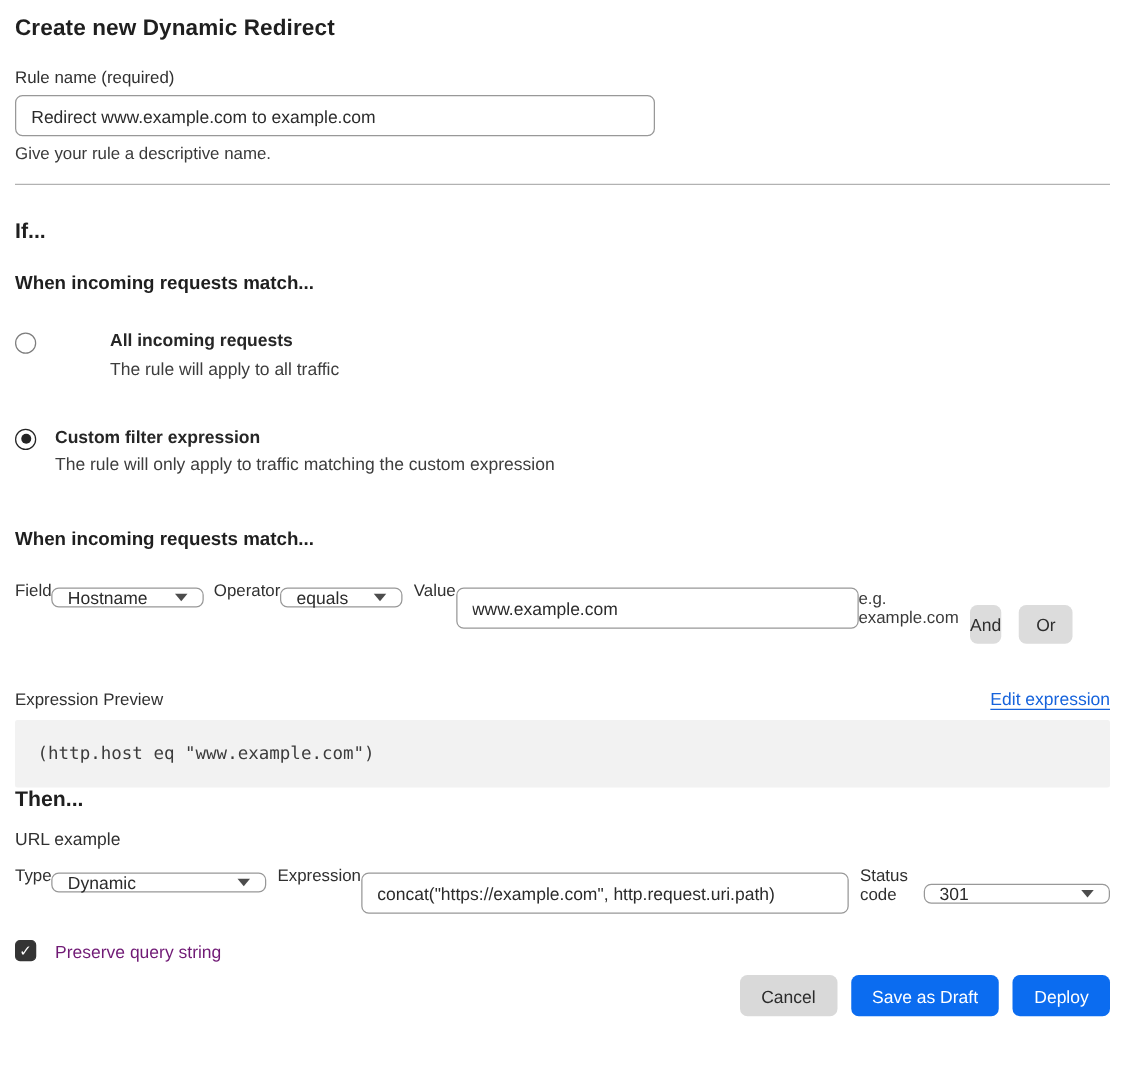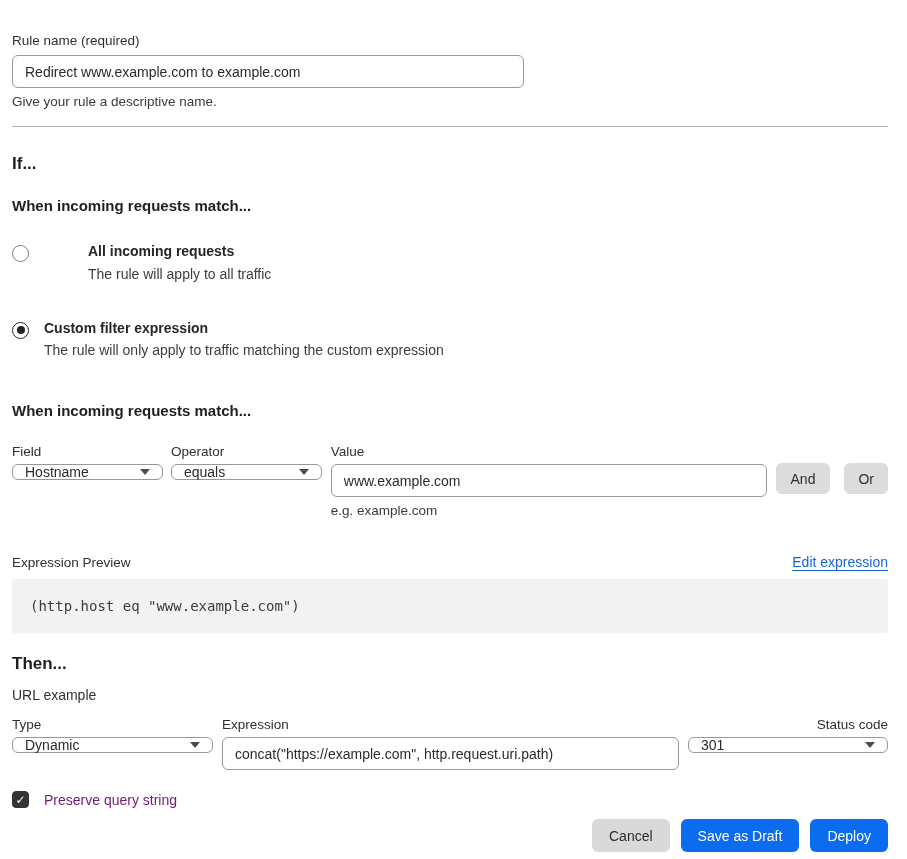--- a/index.html
+++ b/index.html
@@ -67,21 +67,21 @@
     border-radius: 50%;
     background: #242424;
   }
   .radio-texts { margin-left: 15px; }
   .radio-label { font-size: 14px; font-weight: 700; color: #262626; line-height: 1.2; }
   .radio-desc { font-size: 14px; color: #3d3d3d; margin-top: 6px; line-height: 1.2; }
 
   .match-heading-2 { margin-top: 43px; }
 
   .builder-row { display: flex; margin-top: 25px; align-items: flex-start; }
-  .col { display: flex; flex-direction: column; }
+  .col { display: flex; flex-direction: row; }
   .col .control { margin-top: 5px; }
   .col-field { width: 151px; }
   .col-operator { width: 151px; margin-left: 8px; }
   .col-value { width: 436px; margin-left: 9px; }
   .col-value .help-text { margin-top: 6px; }
 
   .select-box {
     height: 16px;
     border: 1px solid #989898;
     border-radius: 6px;
@@ -107,21 +107,21 @@
   .conj-buttons { display: flex; margin-left: 9px; margin-top: 19px; }
   .conj-btn {
     height: 31px;
     border: none;
     border-radius: 6px;
     background: #dcdcdc;
     color: #2e2e2e;
     font-size: 14px;
     font-family: inherit;
     cursor: pointer;
-    padding: 0 15px;
+    padding: 0 0;
   }
   .conj-btn.or { margin-left: 14px; padding: 0 14px; }
 
   .preview-header {
     margin-top: 36px;
     display: flex;
     justify-content: space-between;
     align-items: baseline;
     gap: 32px;
   }
@@ -138,21 +138,21 @@
     background: #f2f2f2;
     border-radius: 2px;
     display: flex;
     align-items: center;
     padding: 0 18px;
     font-family: "DejaVu Sans Mono", "Liberation Mono", monospace;
     font-size: 14px;
     color: #3b3b3b;
   }
 
-  .then-heading { margin-top: 21px; }
+  .then-heading { }
   .url-redirect-label { font-size: 14px; color: #303030; margin-top: 13px; }
 
   .then-row { display: flex; margin-top: 14px; align-items: flex-start; }
   .col-type { width: 201px; }
   .col-expression { width: 457px; margin-left: 9px; }
   .col-status { width: 200px; margin-left: 9px; align-items: flex-end; }
 
   .checkbox-row { display: flex; align-items: center; margin-top: 21px; }
   .checkbox {
     width: 17px; height: 17px;
@@ -187,20 +187,21 @@
     padding: 0 17px;
   }
   .btn-cancel { background: #d9d9d9; color: #2b2b2b; }
   .btn-primary { background: #0b6cf0; color: #ffffff; margin-left: 11px; }
 </style>
 </head>
 <body>
 
 <div class="page">
 
+  <h1 class="title">Create new Dynamic Redirect</h1>
 
   <div class="rule-name-block">
     <div class="field-label">Rule name (required)</div>
     <input class="text-input" type="text" value="Redirect www.example.com to example.com" style="">
     <div class="help-text">Give your rule a descriptive name.</div>
   </div>
 
   <hr class="divider">
 
   <h2 class="section-heading if-heading">If...</h2>

